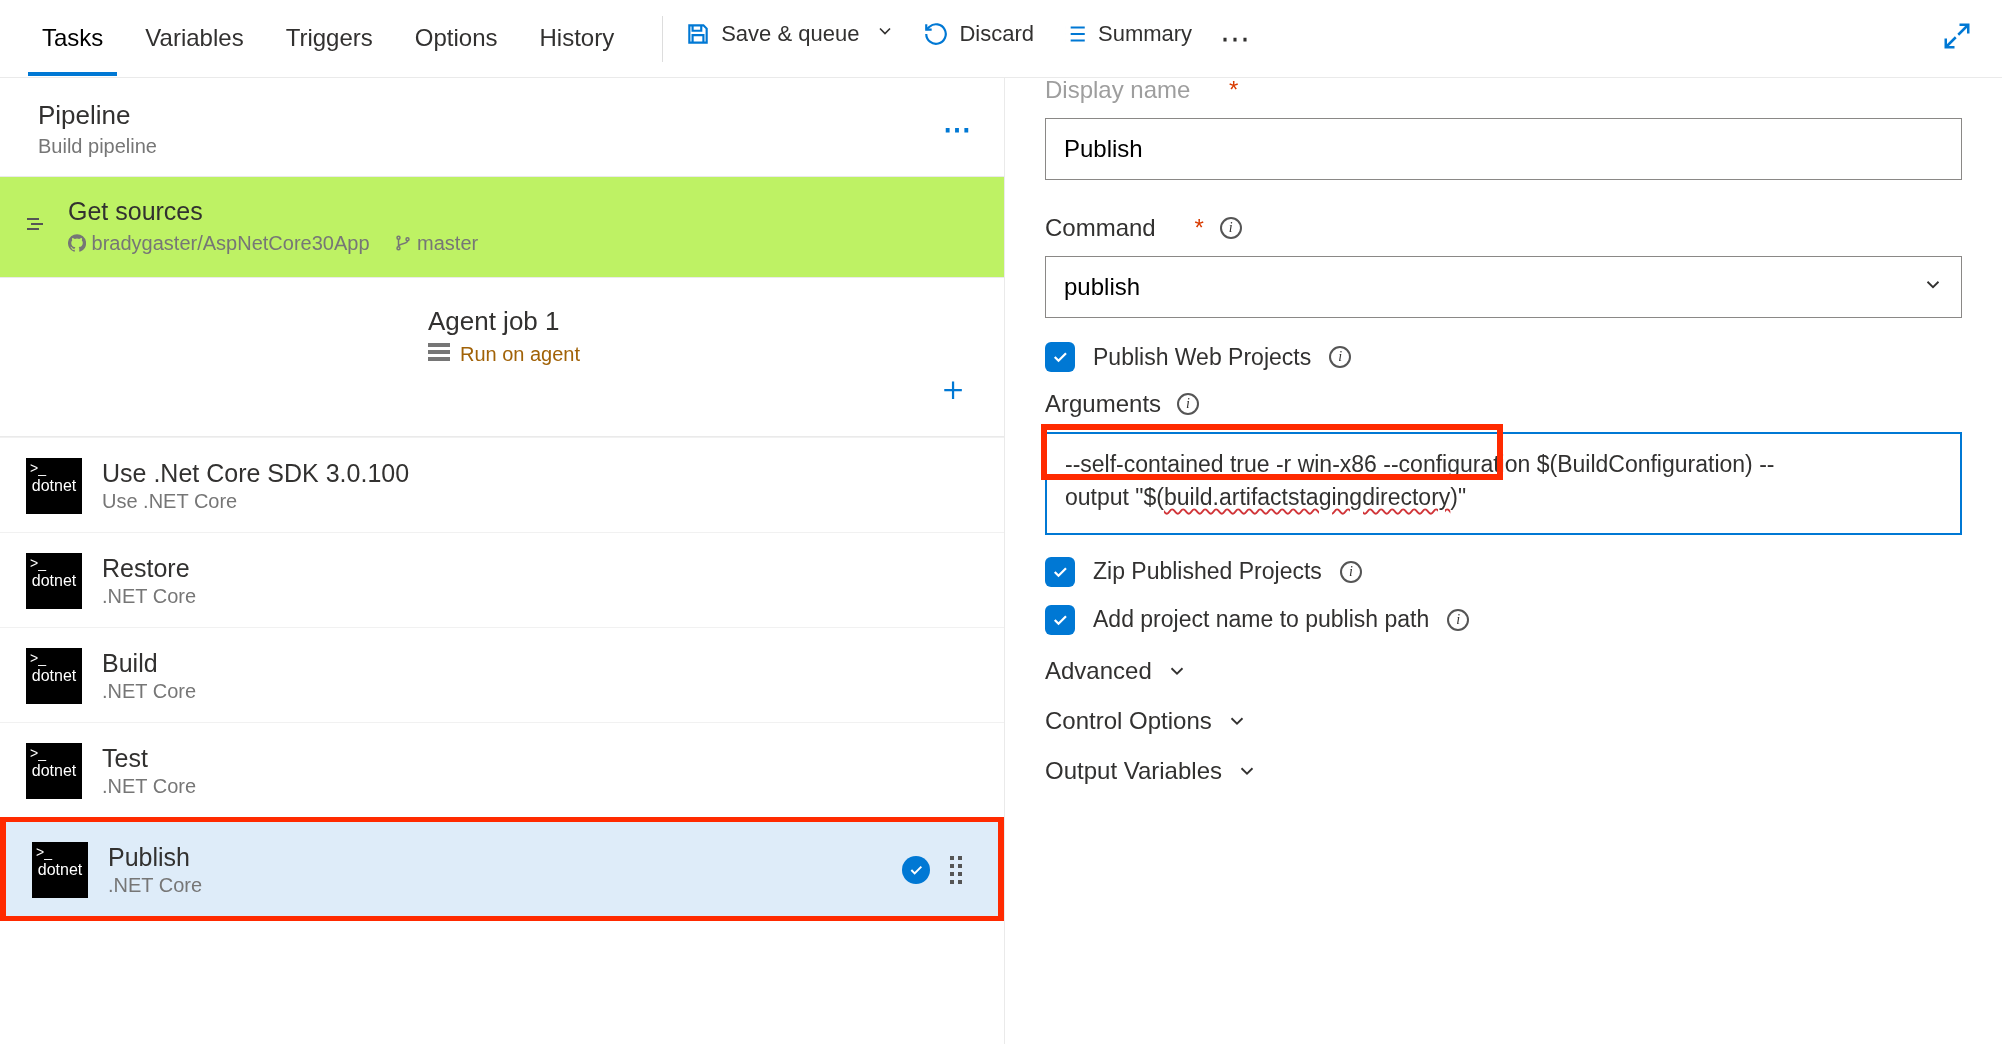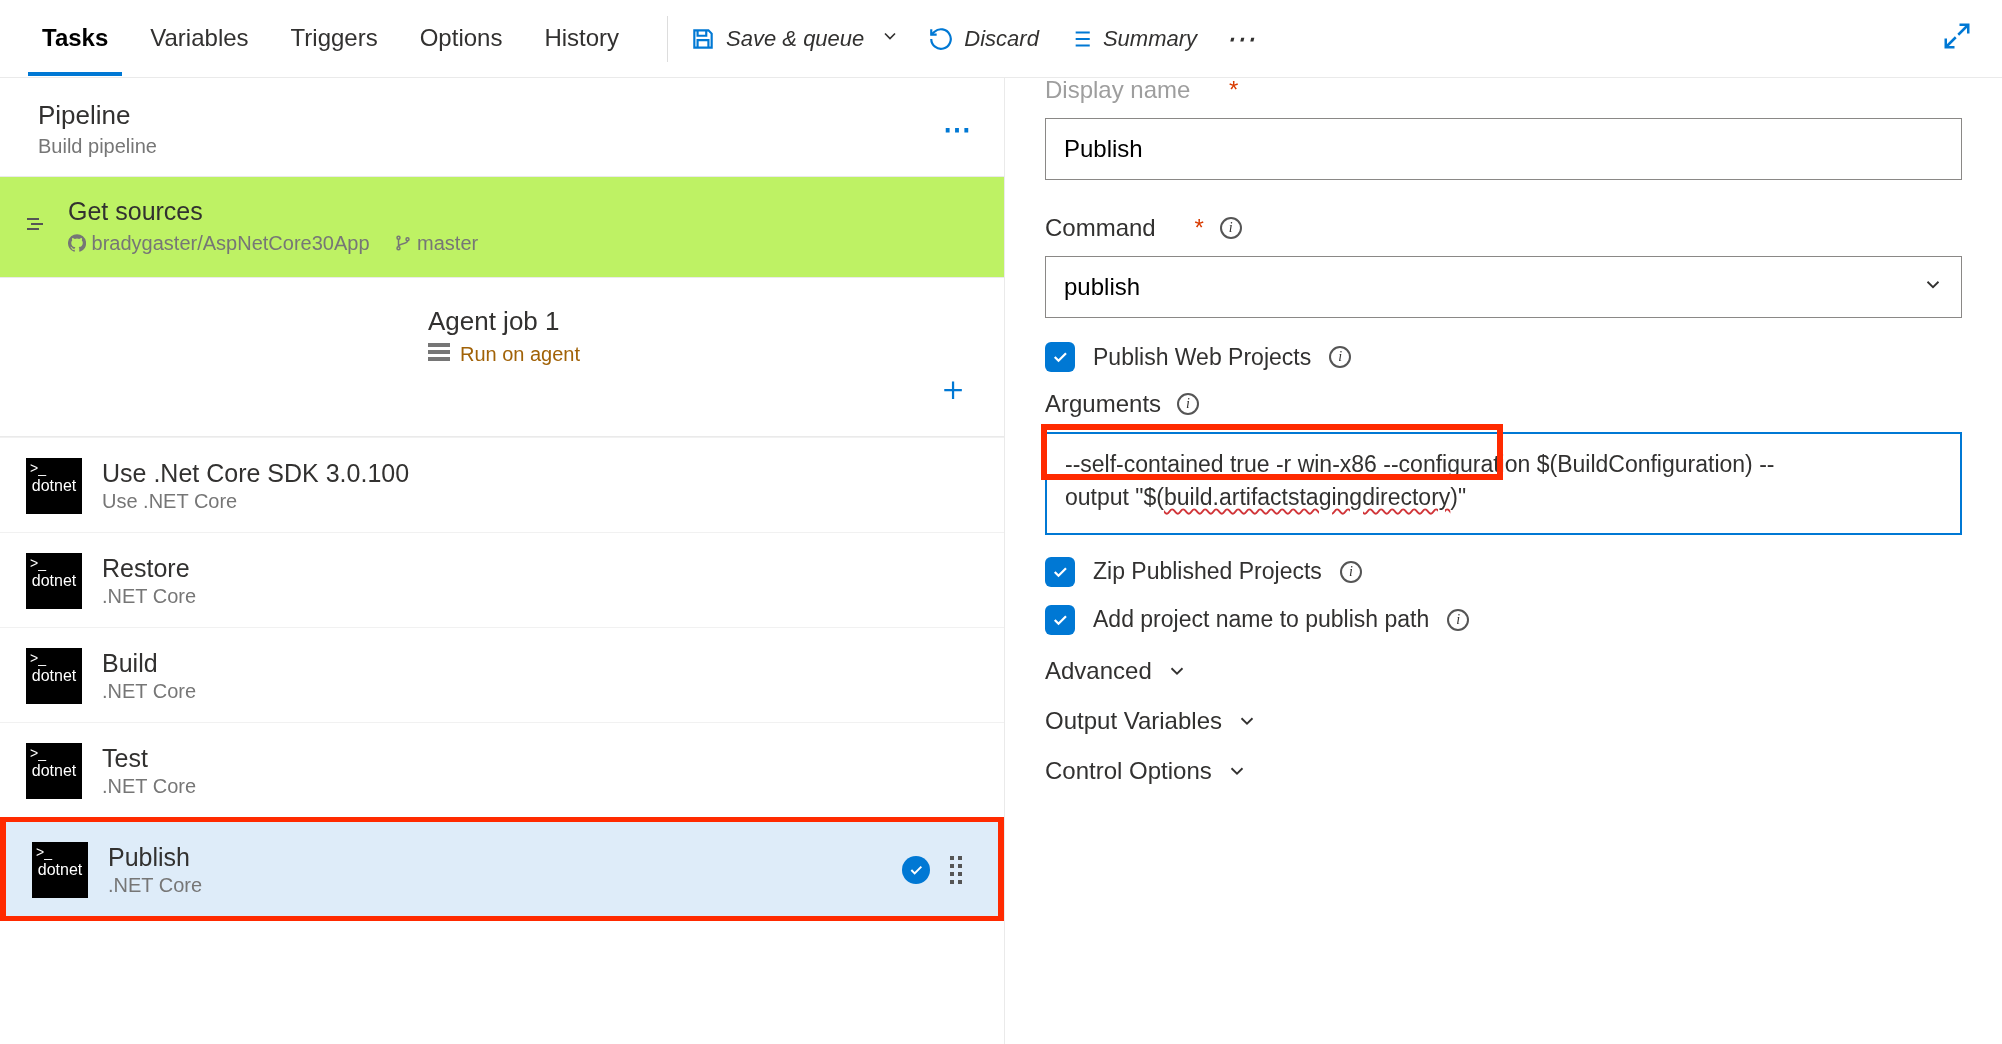--- a/index.html
+++ b/index.html
@@ -1,22 +1,22 @@
 <!DOCTYPE html>
 <html><head>
 <meta charset="utf-8">
 <style>
   * { box-sizing: border-box; margin: 0; padding: 0; }
   html, body { width: 2002px; height: 1044px; font-family: "Segoe UI", -apple-system, Arial, sans-serif; background: #fff; color: #323130; font-size: 18px; }
   .topbar { display: flex; align-items: center; height: 78px; border-bottom: 1px solid #eaeaea; }
   .tabs { display: flex; padding-left: 28px; gap: 14px; }
   .tab { padding: 22px 14px 20px 14px; font-size: 24px; color: #323130; cursor: pointer; border-bottom: 4px solid transparent; }
-  .tab.active { border-bottom-color: #0078d4; font-weight: 700; color: #000; }
+  .tab.active { border-bottom-color: #0078d4; font-weight: 400; color: #000; }
   .vsep { width: 1px; height: 46px; background: #ddd; margin: 0 22px 0 34px; }
-  .actions { display: flex; align-items: center; gap: 28px; flex: 1; font-style: italic; }
+  .actions { display: flex; align-items: flex-start; gap: 28px; flex: 1; }
   .action { display: flex; align-items: center; gap: 10px; font-size: 22px; cursor: pointer; }
   .action svg { width: 26px; height: 26px; }
   .chev-down { display: inline-block; margin-left: 6px; }
   .chev-down svg { width: 20px; height: 20px; stroke: #323130; }
   .dots { font-size: 30px; letter-spacing: 2px; cursor: pointer; }
   .expand { margin-left: auto; margin-right: 30px; cursor: pointer; }
   .expand svg { width: 30px; height: 30px; stroke: #0078d4; }
 
   .main { display: flex; height: calc(100% - 78px); }
   .left { width: 1005px; border-right: 1px solid #eaeaea; overflow: hidden; }
@@ -306,25 +306,25 @@
       <span class="info">i</span>
     </div>
 
     <div class="section-hdr">
       <span>Advanced</span>
       <svg viewBox="0 0 24 24" fill="none" stroke-width="2">
           <path d="M6 9l6 6 6-6"></path>
         </svg>
     </div>
     <div class="section-hdr">
+      <span>Control Options</span>
+      <svg viewBox="0 0 24 24" fill="none" stroke-width="2">
+          <path d="M6 9l6 6 6-6"></path>
+        </svg>
+    </div>
+    <div class="section-hdr">
       <span>Output Variables</span>
       <svg viewBox="0 0 24 24" fill="none" stroke-width="2">
           <path d="M6 9l6 6 6-6"></path>
         </svg>
     </div>
-    <div class="section-hdr">
-      <span>Control Options</span>
-      <svg viewBox="0 0 24 24" fill="none" stroke-width="2">
-          <path d="M6 9l6 6 6-6"></path>
-        </svg>
-    </div>
   </div>
 </div>
 
 </body></html>

